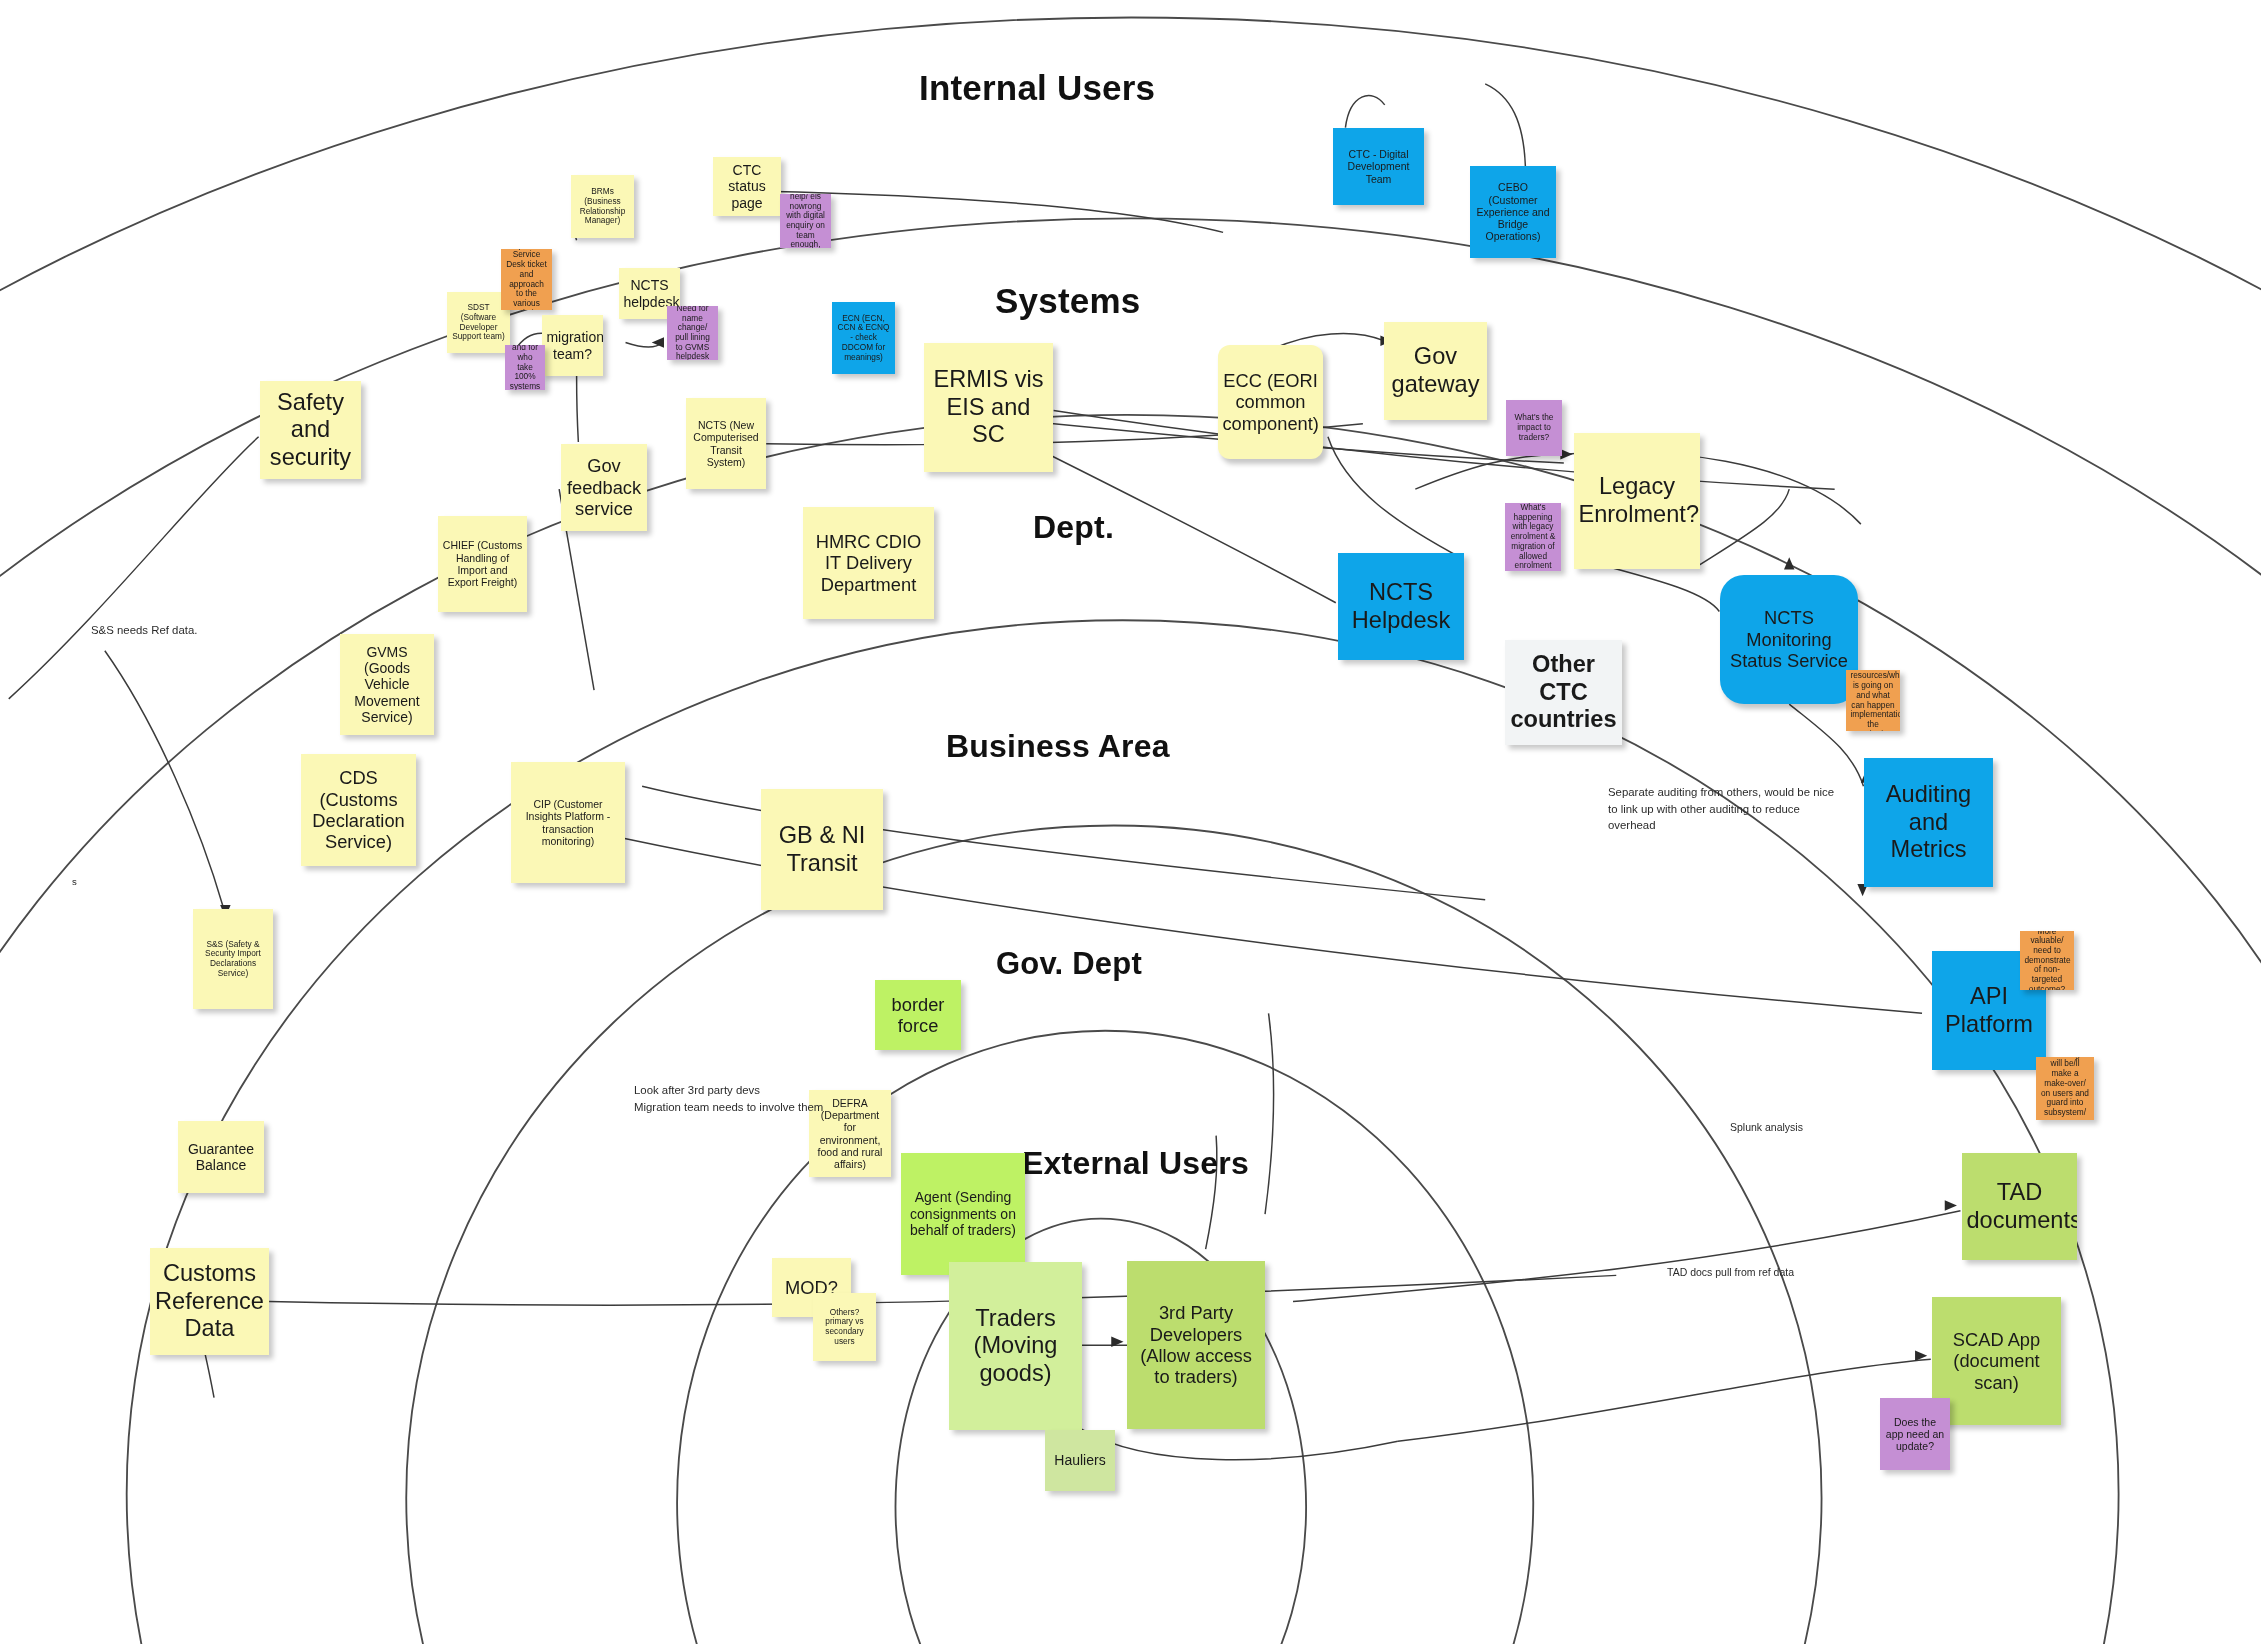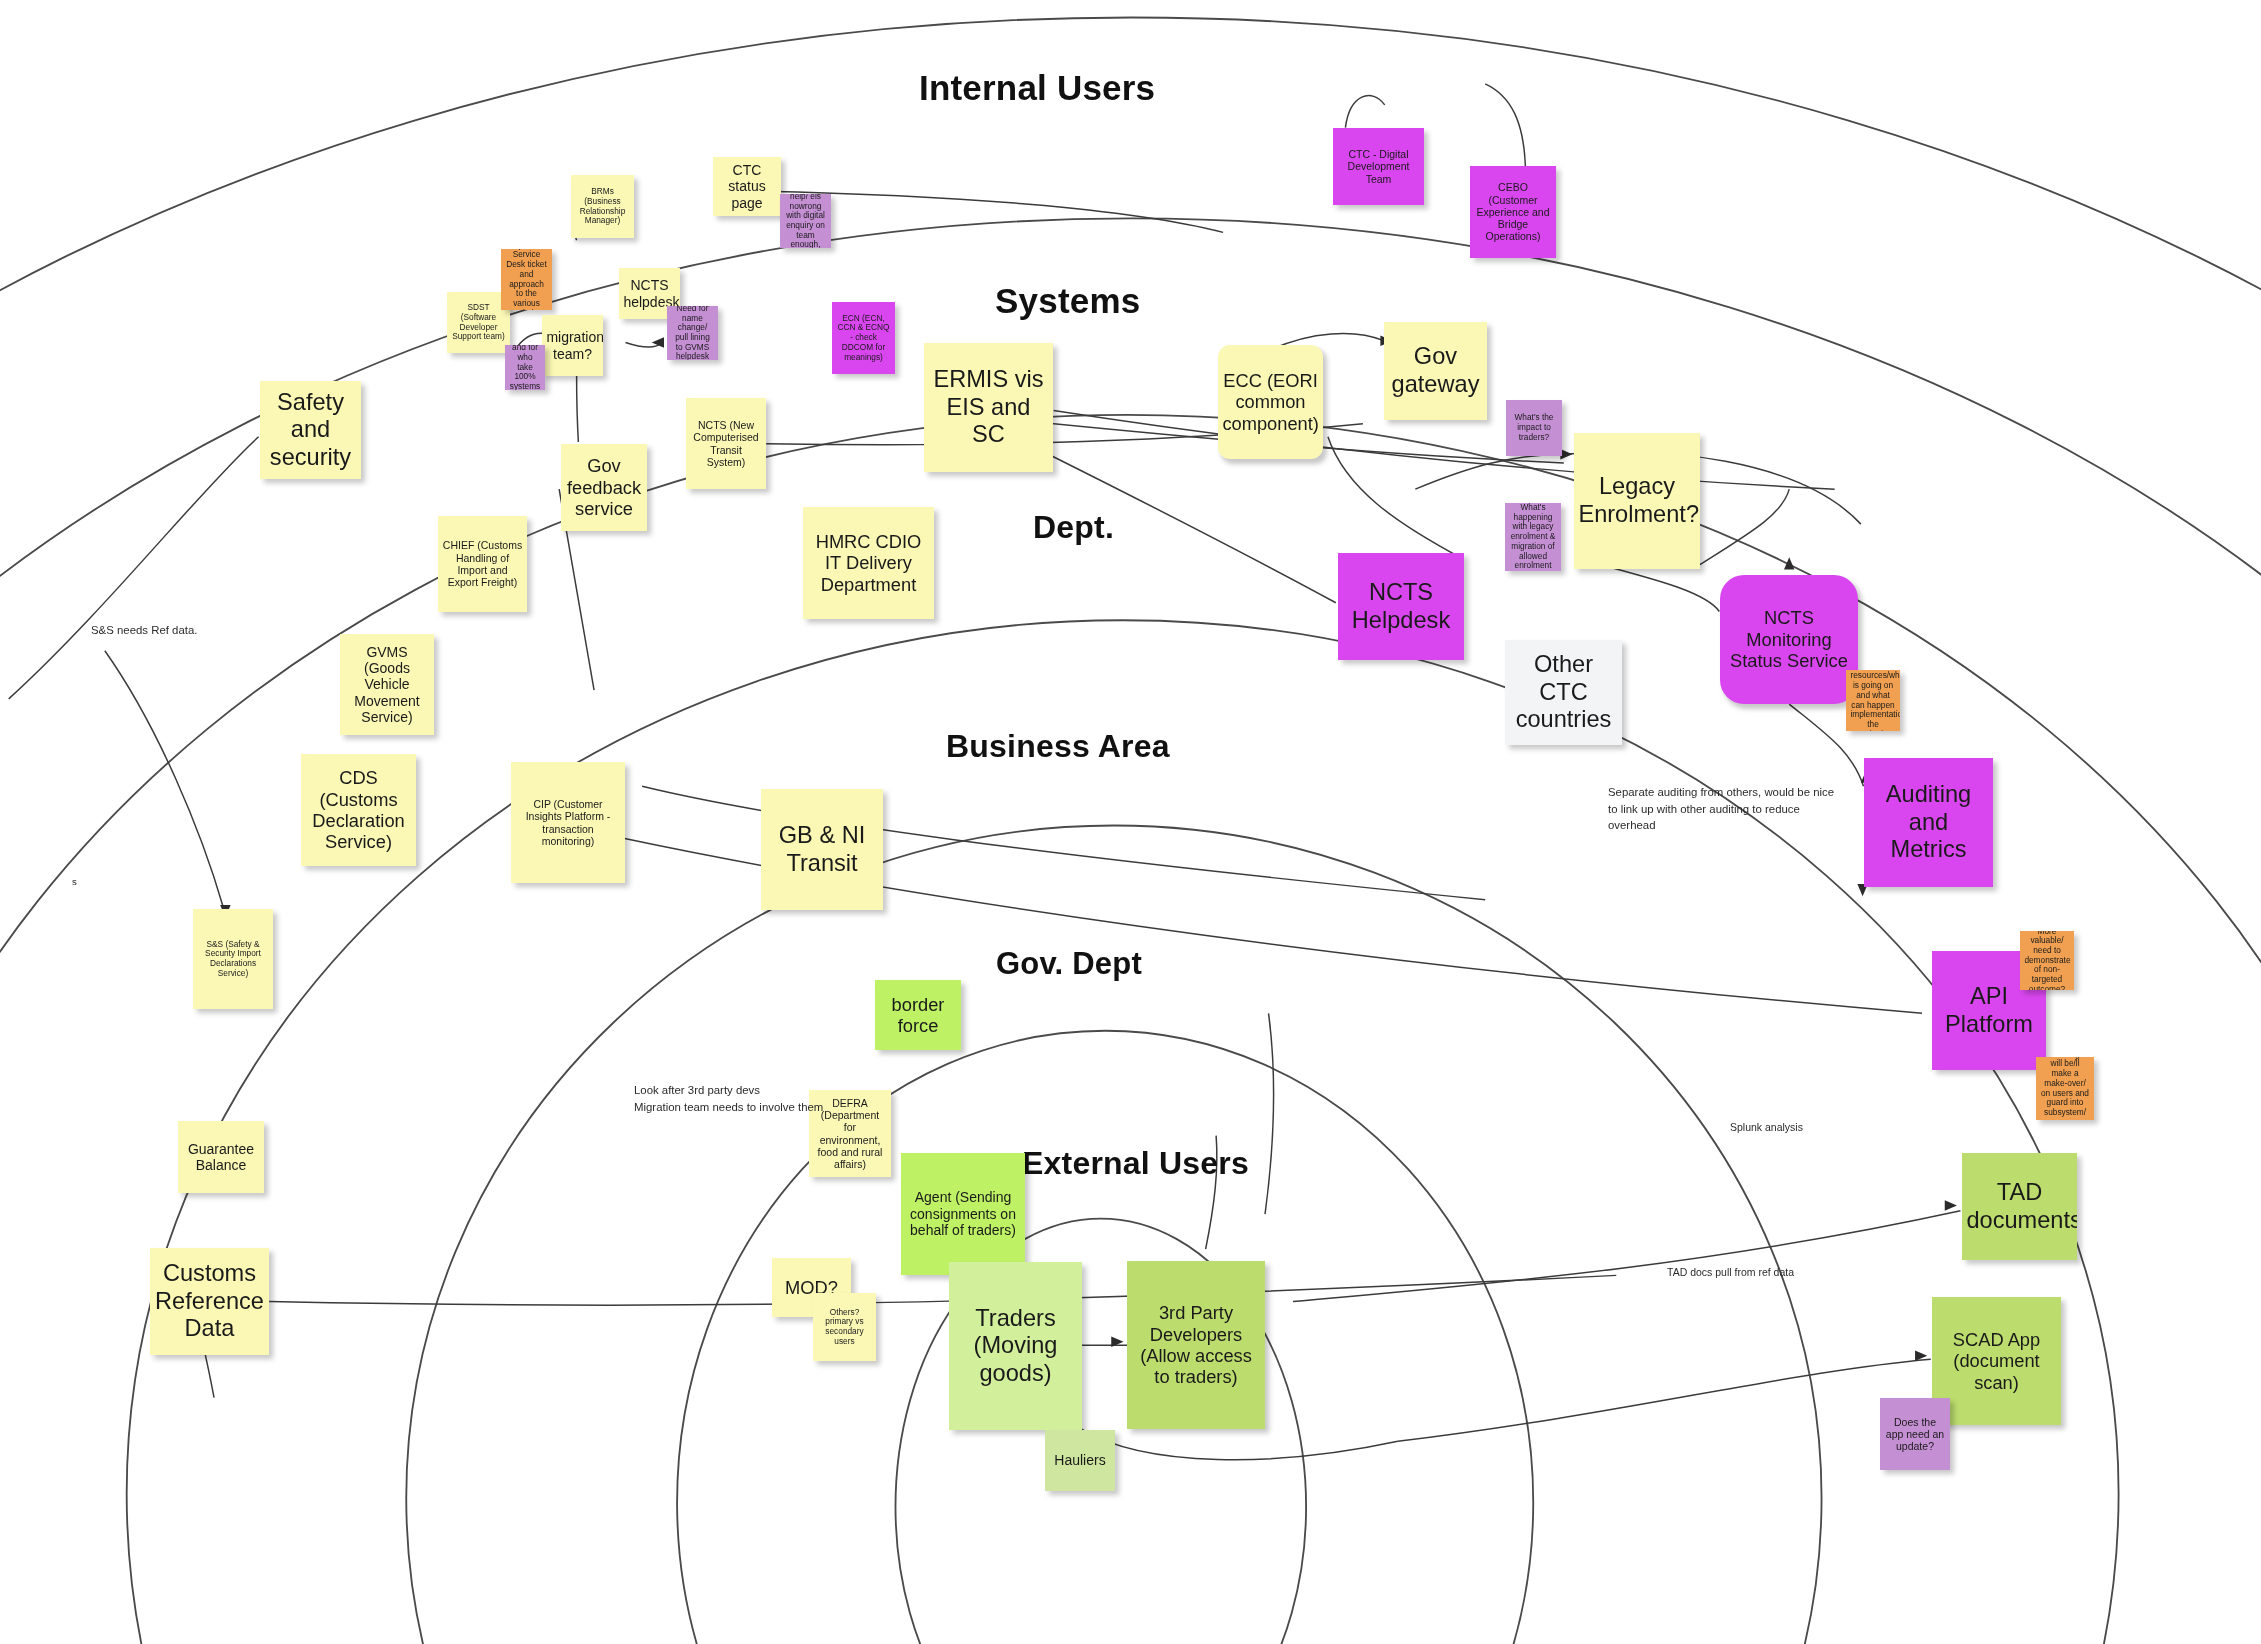--- a/index.html
+++ b/index.html
@@ -11,28 +11,28 @@
   .ringlabel { position:absolute; font-weight:bold; color:#111; white-space:nowrap;
                letter-spacing:0.2px; }
 
   .note { position:absolute; box-sizing:border-box;
           display:flex; align-items:center; justify-content:center; text-align:center;
           box-shadow: 3.5px 4.4px 5.2px rgba(0,0,0,0.22);
           line-height:1.17; padding:3.5px 4.4px; overflow:hidden; }
   .note span { display:block; width:100%; }
 
   .y  { background:#fbf8b6; }
-  .g  { background:#d946ef;justify-content:center; }   
+  .g  { background:#0ea5e9;justify-content:center; }   
   .g2 { background:#bcdd6e; }
   .g3 { background:#cfe6a0; }
   .gl { background:#d2ef9b; }
   .o  { background:#f0a050; }   
   .p  { background:#c58fd4; }   
   .d  { background:#bef264; }   
-  .w  { background:#f2f4f5; }   
+  .w  { background:#f2f4f5;font-weight:bold; }   
 
   .annot { position:absolute; font-size:11.4px; color:#2b2b2b; line-height:1.45;
            white-space:pre-line; }
   .tiny  { font-size:8.3px; }
   .sm    { font-size:10.5px; }
   .md    { font-size:14px; }
   .lg    { font-size:18.3px; }
   .xl    { font-size:23.6px; }
 </style>
 </head>

